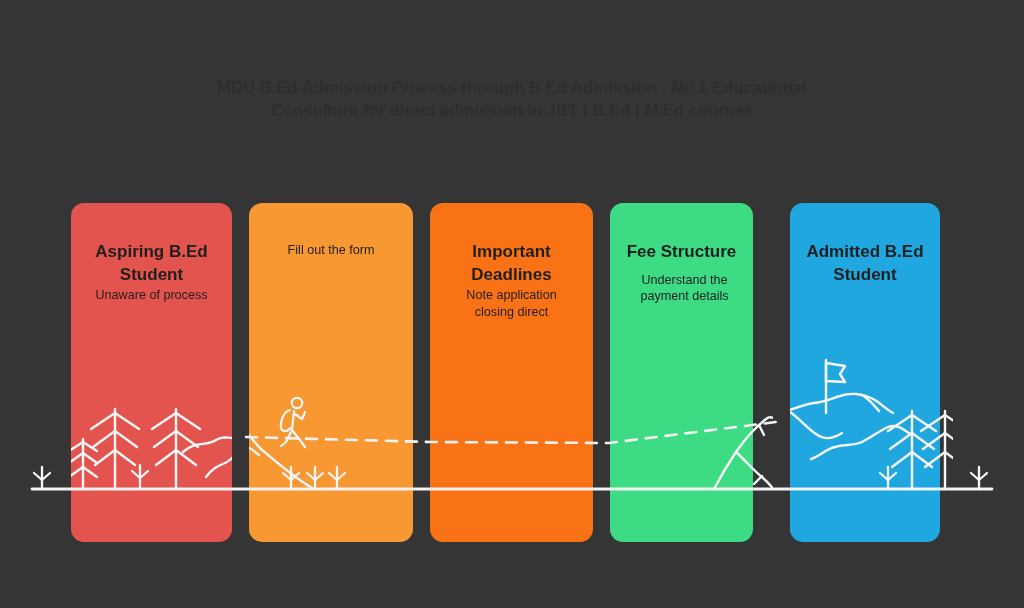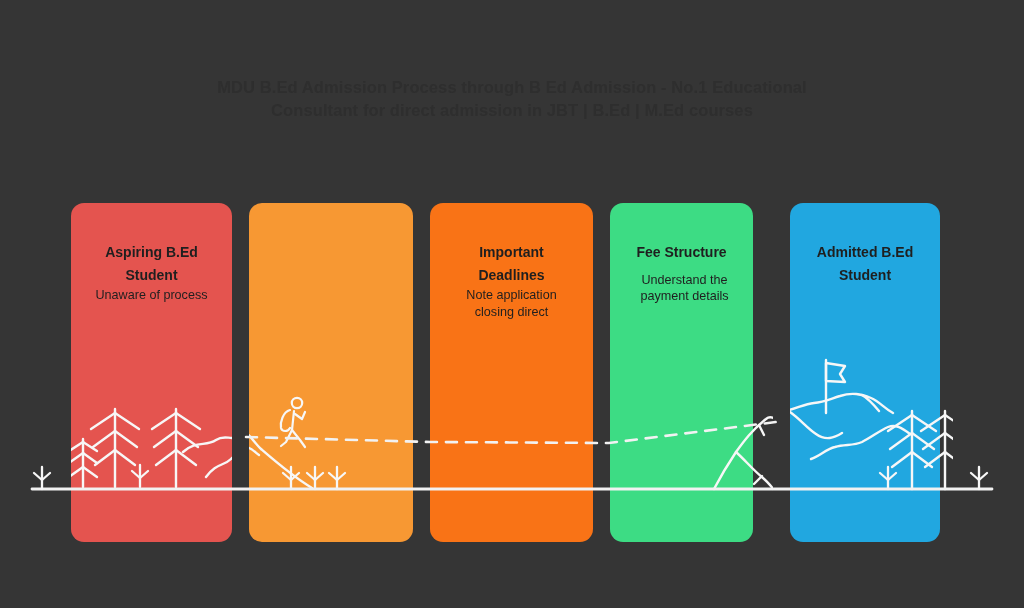--- a/index.html
+++ b/index.html
@@ -33,21 +33,21 @@
     overflow:hidden;
   }
   .card-text{
     position:absolute;left:0;top:0;width:100%;
     padding-top:38px;
     box-sizing:border-box;
     text-align:center;
     color:#1f1f1f;
   }
   .card-title{
-    font-size:14px;
+    font-size:17px;
     font-weight:bold;
     line-height:22.5px;
     padding:0 14px;
   }
   .card-sub{
     font-size:12.6px;
     font-weight:normal;
     line-height:16.5px;
     padding:0 10px;
     margin-top:1px;
@@ -72,20 +72,21 @@
       <div class="card-title">
         <span>Aspiring B.Ed</span><br>
         <span>Student</span>
       </div>
       <div class="card-sub">Unaware of process</div>
     </div>
   </div>
 
   <div class="card" style="left:249px;width:164px;background:#f79833;">
     <div class="card-text">
+      <div class="card-sub">Fill out the form</div>
     </div>
   </div>
 
   <div class="card" style="left:430px;width:163px;background:#f97316;">
     <div class="card-text">
       <div class="card-title">
         <span>Important</span><br>
         <span>Deadlines</span>
       </div>
       <div class="card-sub">

